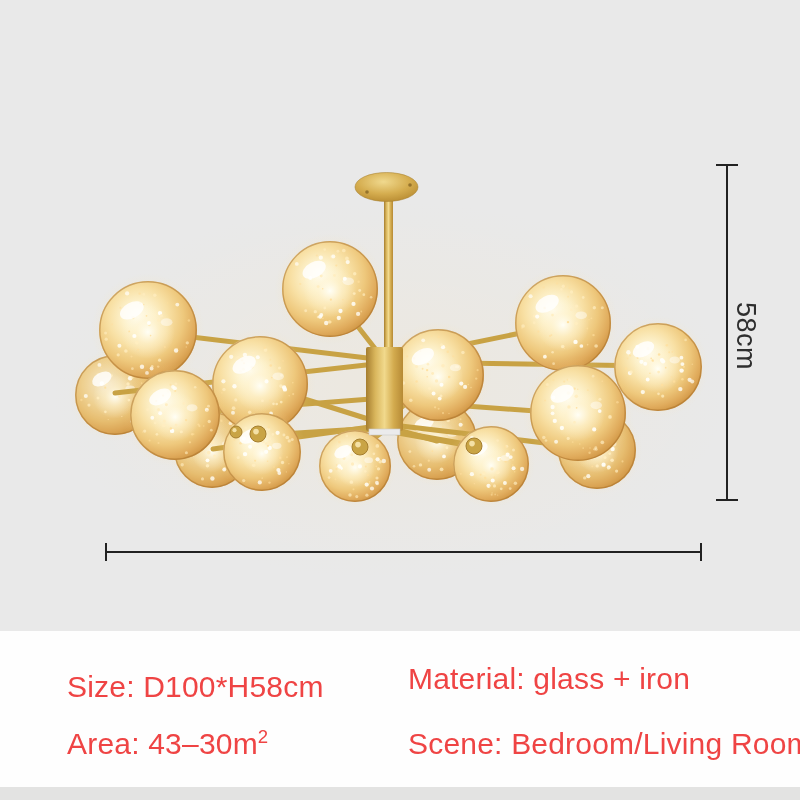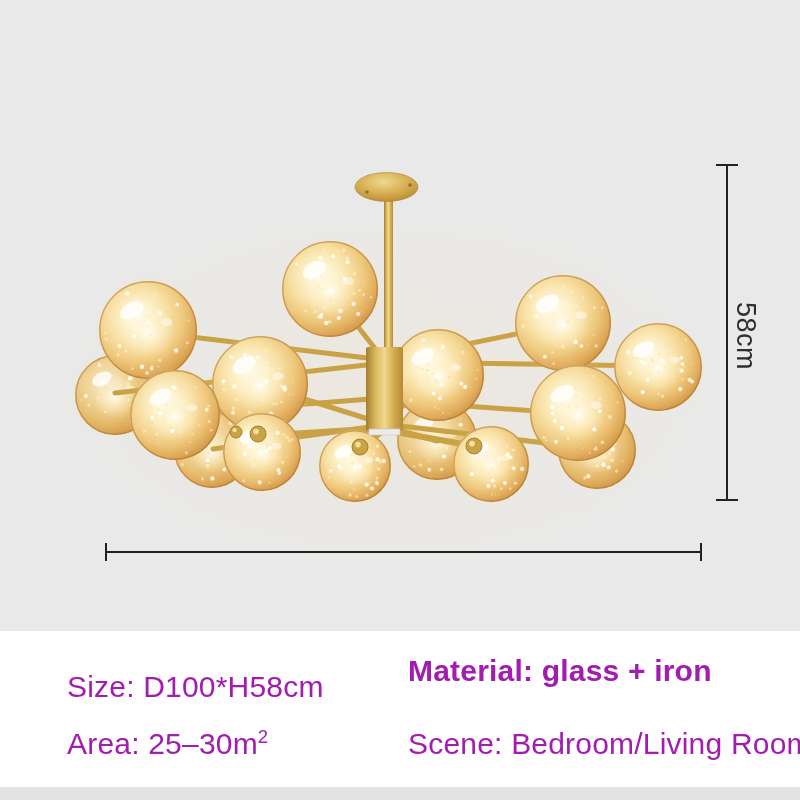--- a/index.html
+++ b/index.html
@@ -14,26 +14,26 @@
     position:absolute;color:#2e2e2e;font-size:27px;letter-spacing:.5px;
     white-space:nowrap;user-select:none;
   }
   .dim-h{left:745px;top:336px;transform:translate(-50%,-50%) rotate(90deg);}
   .dim-w{left:427px;top:584px;transform:translate(-50%,-50%);}
   .spec-panel{
     position:absolute;left:0;top:631px;width:800px;height:156px;
     background:#fefefe;
   }
   .spec{
-    position:absolute;color:#a21caf;font-size:30px;white-space:nowrap;
+    position:absolute;color:#ef4444;font-size:30px;white-space:nowrap;
     transform:translateY(-50%);letter-spacing:.2px;
   }
   .spec sup{font-size:62%;vertical-align:super;line-height:0;}
   .spec-size{left:67px;top:56px;}
-  .spec-material{left:408px;top:40px;font-weight:bold;}
+  .spec-material{left:408px;top:48px;}
   .spec-area{left:67px;top:113px;}
   .spec-scene{left:408px;top:113px;}
   .footer-strip{
     position:absolute;left:0;top:787px;width:800px;height:13px;background:#e3e3e2;
   }
 </style>
 </head>
 <body>
 
 <div>
@@ -790,18 +790,18 @@
         <line x1="701" y1="543" x2="701" y2="561"></line>
       </g>
     </svg>
 
     <div class="dim-label dim-h">58cm</div>
   </div>
 
   <div class="spec-panel">
     <div class="spec spec-size">Size: D100*H58cm</div>
     <div class="spec spec-material">Material: glass + iron</div>
-    <div class="spec spec-area"><span>Area: 25–30m</span><sup>2</sup></div>
+    <div class="spec spec-area"><span>Area: 43–30m</span><sup>2</sup></div>
     <div class="spec spec-scene">Scene: Bedroom/Living Room</div>
   </div>
 
   <div class="footer-strip"></div>
 </div>
 
 </body></html>

